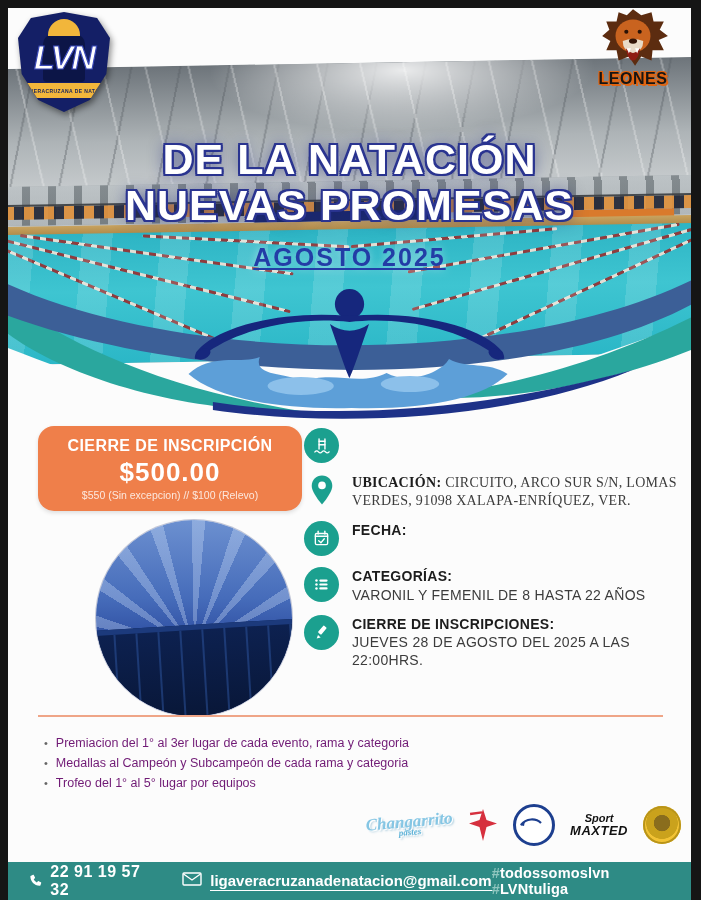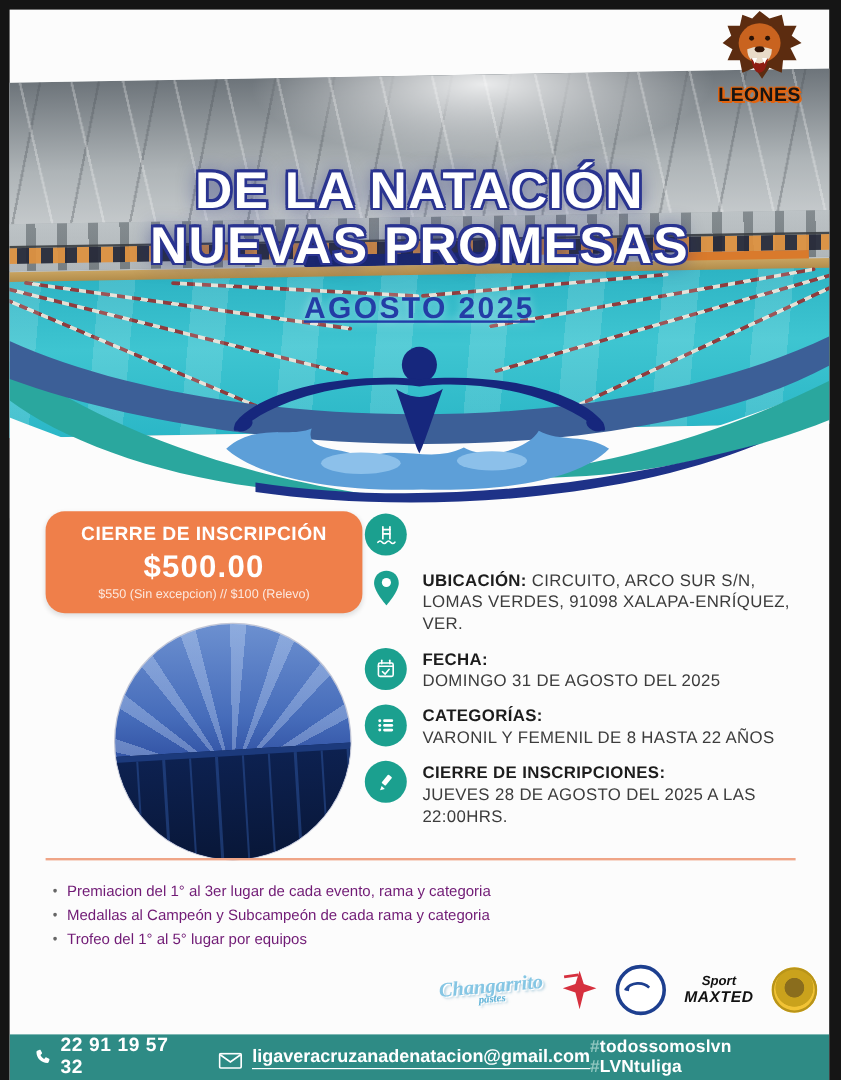--- a/index.html
+++ b/index.html
@@ -116,21 +116,21 @@
   .sp-maxted .mx2{font-size:13px;letter-spacing:.5px;}
   .sp-gold{width:38px;height:38px;border-radius:50%;
     background:radial-gradient(circle at 50% 45%, #8a6d1d 0 28%, #caa21c 30% 55%, #f2c335 57% 100%);
     box-shadow:inset 0 0 0 2px #b8941a;}
   .sp-marlin{width:36px;height:36px;border-radius:50%;background:#fff;border:3px solid #1d3f8f;position:relative;}
 
   
   .footer{position:absolute;left:0;right:0;bottom:0;height:38px;background:#2e8b85;
     display:flex;align-items:center;padding:0 20px;color:#fff;}
   .f-phone{display:flex;align-items:center;gap:8px;font-size:16px;font-weight:800;letter-spacing:.5px;}
-  .f-mail{display:flex;align-items:flex-end;gap:8px;margin-left:30px;font-size:15px;font-weight:800;}
+  .f-mail{display:flex;align-items:flex-start;gap:8px;margin-left:30px;font-size:15px;font-weight:800;}
   .f-mail .addr{border-bottom:1.5px solid #fff;padding-bottom:1px;}
   .f-tags{margin-left:auto;font-size:14.5px;font-weight:800;letter-spacing:.2px;}
   .f-tags .hash{color:#8fc6bf;font-weight:700;}
 </style>
 </head>
 <body>
 
 <div class="canvas">
   <div class="page">
 
@@ -170,20 +170,28 @@
         <path d="M330,64 C340,92 346,110 350,118 C354,110 360,92 370,64 C357,73 343,73 330,64 Z"></path>
       </g>
     </svg>
 
     <div class="title-wrap">
       <div class="title">DE LA NATACIÓN</div>
       <div class="title">NUEVAS PROMESAS</div>
       <div class="subtitle">AGOSTO 2025</div>
     </div>
 
+    <div class="lvn-logo">
+      <div class="shield">
+        <div class="lvn-fig"></div>
+        <div class="lvn-cap"></div>
+        <span class="lvn-text">LVN</span>
+        <div class="ribbon">LIGA VERACRUZANA DE NATACIÓN</div>
+      </div>
+    </div>
 
     <div class="leones-logo">
       <svg width="74" height="62" viewBox="0 0 72 60">
         <path fill="#5c2c10" d="M36,1 L44,7 L54,4 L56,13 L66,13 L62,21 L70,27 L61,31 L66,41 L55,41 L54,51 L44,47 L38,56 L32,47 L22,51 L20,41 L10,41 L14,32 L6,27 L13,21 L10,13 L20,13 L22,4 L30,7 Z"></path>
         <ellipse fill="#c9631f" cx="36" cy="27" rx="17" ry="16"></ellipse>
         <circle fill="#2a1206" cx="29.5" cy="23" r="2"></circle>
         <circle fill="#2a1206" cx="42.5" cy="23" r="2"></circle>
         <path fill="#e9dbc8" d="M26,32 Q36,28 46,32 Q46,42 36,44 Q26,42 26,32 Z"></path>
         <ellipse fill="#331507" cx="36" cy="32" rx="4" ry="2.5"></ellipse>
         <path fill="#8f1c12" d="M29,39 Q36,48 43,39 Q41,51 36,51 Q31,51 29,39 Z"></path>
@@ -218,39 +226,38 @@
         </div>
       </div>
 
       <div class="info-item">
         <div class="icon-pin">
           <svg width="26" height="32" viewBox="0 0 34 42">
             <path fill="#1ba08f" d="M17,2 C9.3,2 3.5,7.8 3.5,15.5 C3.5,25 17,40 17,40 C17,40 30.5,25 30.5,15.5 C30.5,7.8 24.7,2 17,2 Z"></path>
             <circle fill="#fff" cx="17" cy="15" r="5"></circle>
           </svg>
         </div>
-        <div class="info-text" style="max-width:330px;">
+        <div class="info-text" style="max-width:330px;font-family:Liberation Serif, serif;">
           <b>UBICACIÓN:</b>
           <span>CIRCUITO, ARCO SUR S/N, LOMAS VERDES, 91098 XALAPA-ENRÍQUEZ, VER.</span>
         </div>
       </div>
 
       <div class="info-item">
         <div class="icon-circle">
           <svg width="19" height="19" viewBox="0 0 34 34" fill="none" stroke="#fff" stroke-width="2.4" stroke-linecap="round">
             <rect x="6" y="8" width="22" height="20" rx="2.5"></rect>
             <path d="M11,4 L11,9"></path>
               <path d="M23,4 L23,9"></path>
               <path d="M6,13 L28,13"></path>
             <path d="M12,21 L16,24.5 L22,17.5"></path>
           </svg>
         </div>
         <div class="info-text">
           <b class="info-label-line">FECHA:</b>
-          <span>DOMINGO 31 DE AGOSTO DEL 2025</span>
         </div>
       </div>
 
       <div class="info-item">
         <div class="icon-circle">
           <svg width="19" height="19" viewBox="0 0 34 34" fill="#fff">
             <circle cx="8" cy="10" r="2.2"></circle>
               <rect x="13" y="8" width="15" height="4" rx="2"></rect>
             <circle cx="8" cy="17" r="2.2"></circle>
               <rect x="13" y="15" width="15" height="4" rx="2"></rect>

